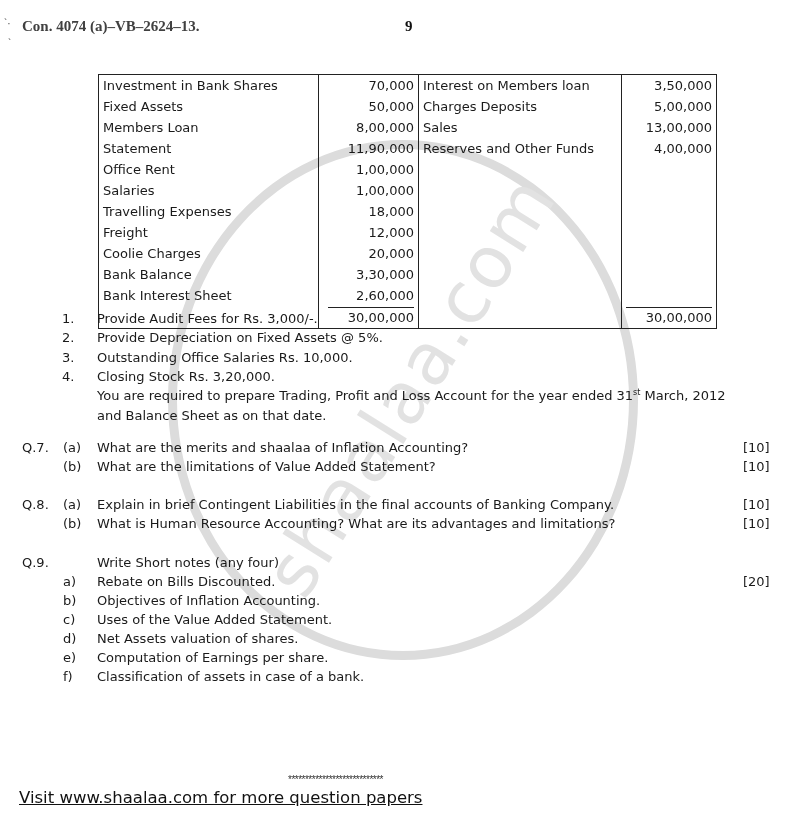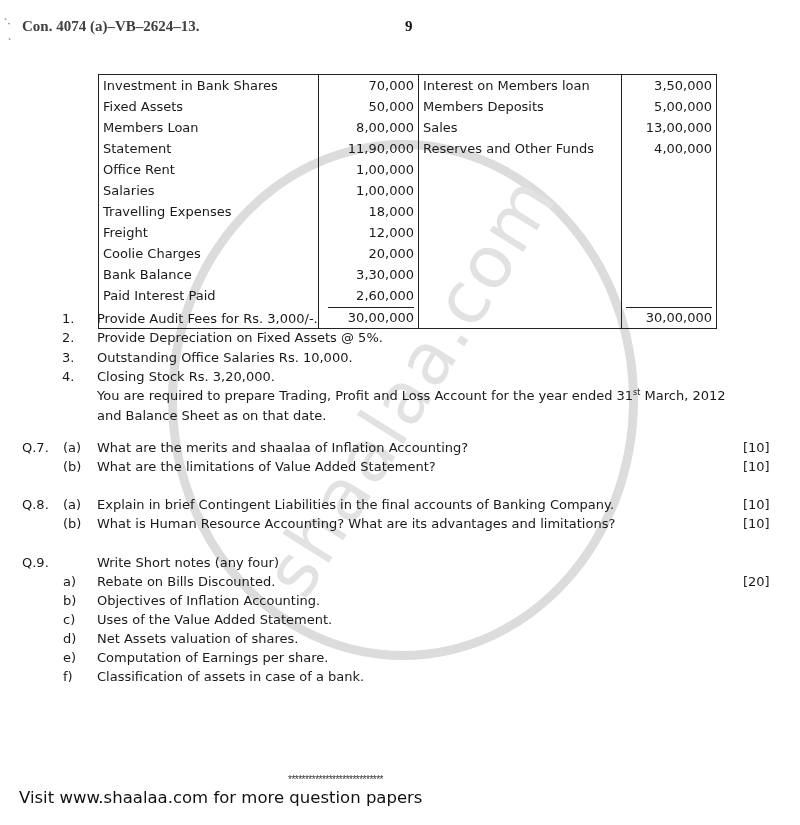--- a/index.html
+++ b/index.html
@@ -48,21 +48,21 @@
   .note-text { white-space: nowrap; }
   .instr { position: absolute; left: 97px; top: 383px; font-family: "DejaVu Sans", sans-serif; font-size: 13px; line-height: 19.4px; }
   .instr sup { font-size: 8px; }
   .q { position: absolute; font-family: "DejaVu Sans", sans-serif; font-size: 13px; }
   .qrow { position: absolute; height: 19px; line-height: 19px; white-space: nowrap; }
   .qnum { position: absolute; left: 22px; }
   .qsub { position: absolute; left: 63px; }
   .qtext { position: absolute; left: 97px; }
   .qmarks { position: absolute; left: 743px; text-align: center; }
   .stars { position: absolute; left: 288px; top: 774px; font-family: "Liberation Sans", sans-serif; font-size: 10px; color: #333; letter-spacing: -0.5px; }
-  .footer { position: absolute; left: 19px; top: 788px; font-family: "DejaVu Sans", sans-serif; font-size: 16.5px; color: #111; }
+  .footer { position: absolute; left: 19px; top: 788px; font-family: "DejaVu Sans", sans-serif; font-size: 16.5px; color: #111; text-decoration: underline; }
 </style>
 </head>
 <body>
 
 <div class="page">
 
   <div class="watermark"></div>
   <div class="watermark-text">shaalaa.com</div>
 
   <div class="content">
@@ -76,21 +76,21 @@
       <tbody>
           <tr class="top">
         <td class="c1">Investment in Bank Shares</td>
         <td class="c2">70,000</td>
         <td class="c3">Interest on Members loan</td>
         <td class="c4">3,50,000</td>
       </tr>
       <tr>
         <td class="c1">Fixed Assets</td>
         <td class="c2">50,000</td>
-        <td class="c3">Members Deposits</td>
+        <td class="c3">Charges Deposits</td>
         <td class="c4">5,00,000</td>
       </tr>
       <tr>
         <td class="c1">Members Loan</td>
         <td class="c2">8,00,000</td>
         <td class="c3">Sales</td>
         <td class="c4">13,00,000</td>
       </tr>
       <tr>
         <td class="c1">Statement</td>
@@ -128,21 +128,21 @@
         <td class="c3"></td>
         <td class="c4"></td>
       </tr>
       <tr>
         <td class="c1">Bank Balance</td>
         <td class="c2">3,30,000</td>
         <td class="c3"></td>
         <td class="c4"></td>
       </tr>
       <tr>
-        <td class="c1">Paid Interest Paid</td>
+        <td class="c1">Bank Interest Sheet</td>
         <td class="c2">2,60,000</td>
         <td class="c3"></td>
         <td class="c4"></td>
       </tr>
       <tr class="total">
         <td class="c1"></td>
         <td class="c2"><span>30,00,000</span></td>
         <td class="c3"></td>
         <td class="c4"><span>30,00,000</span></td>
       </tr>

